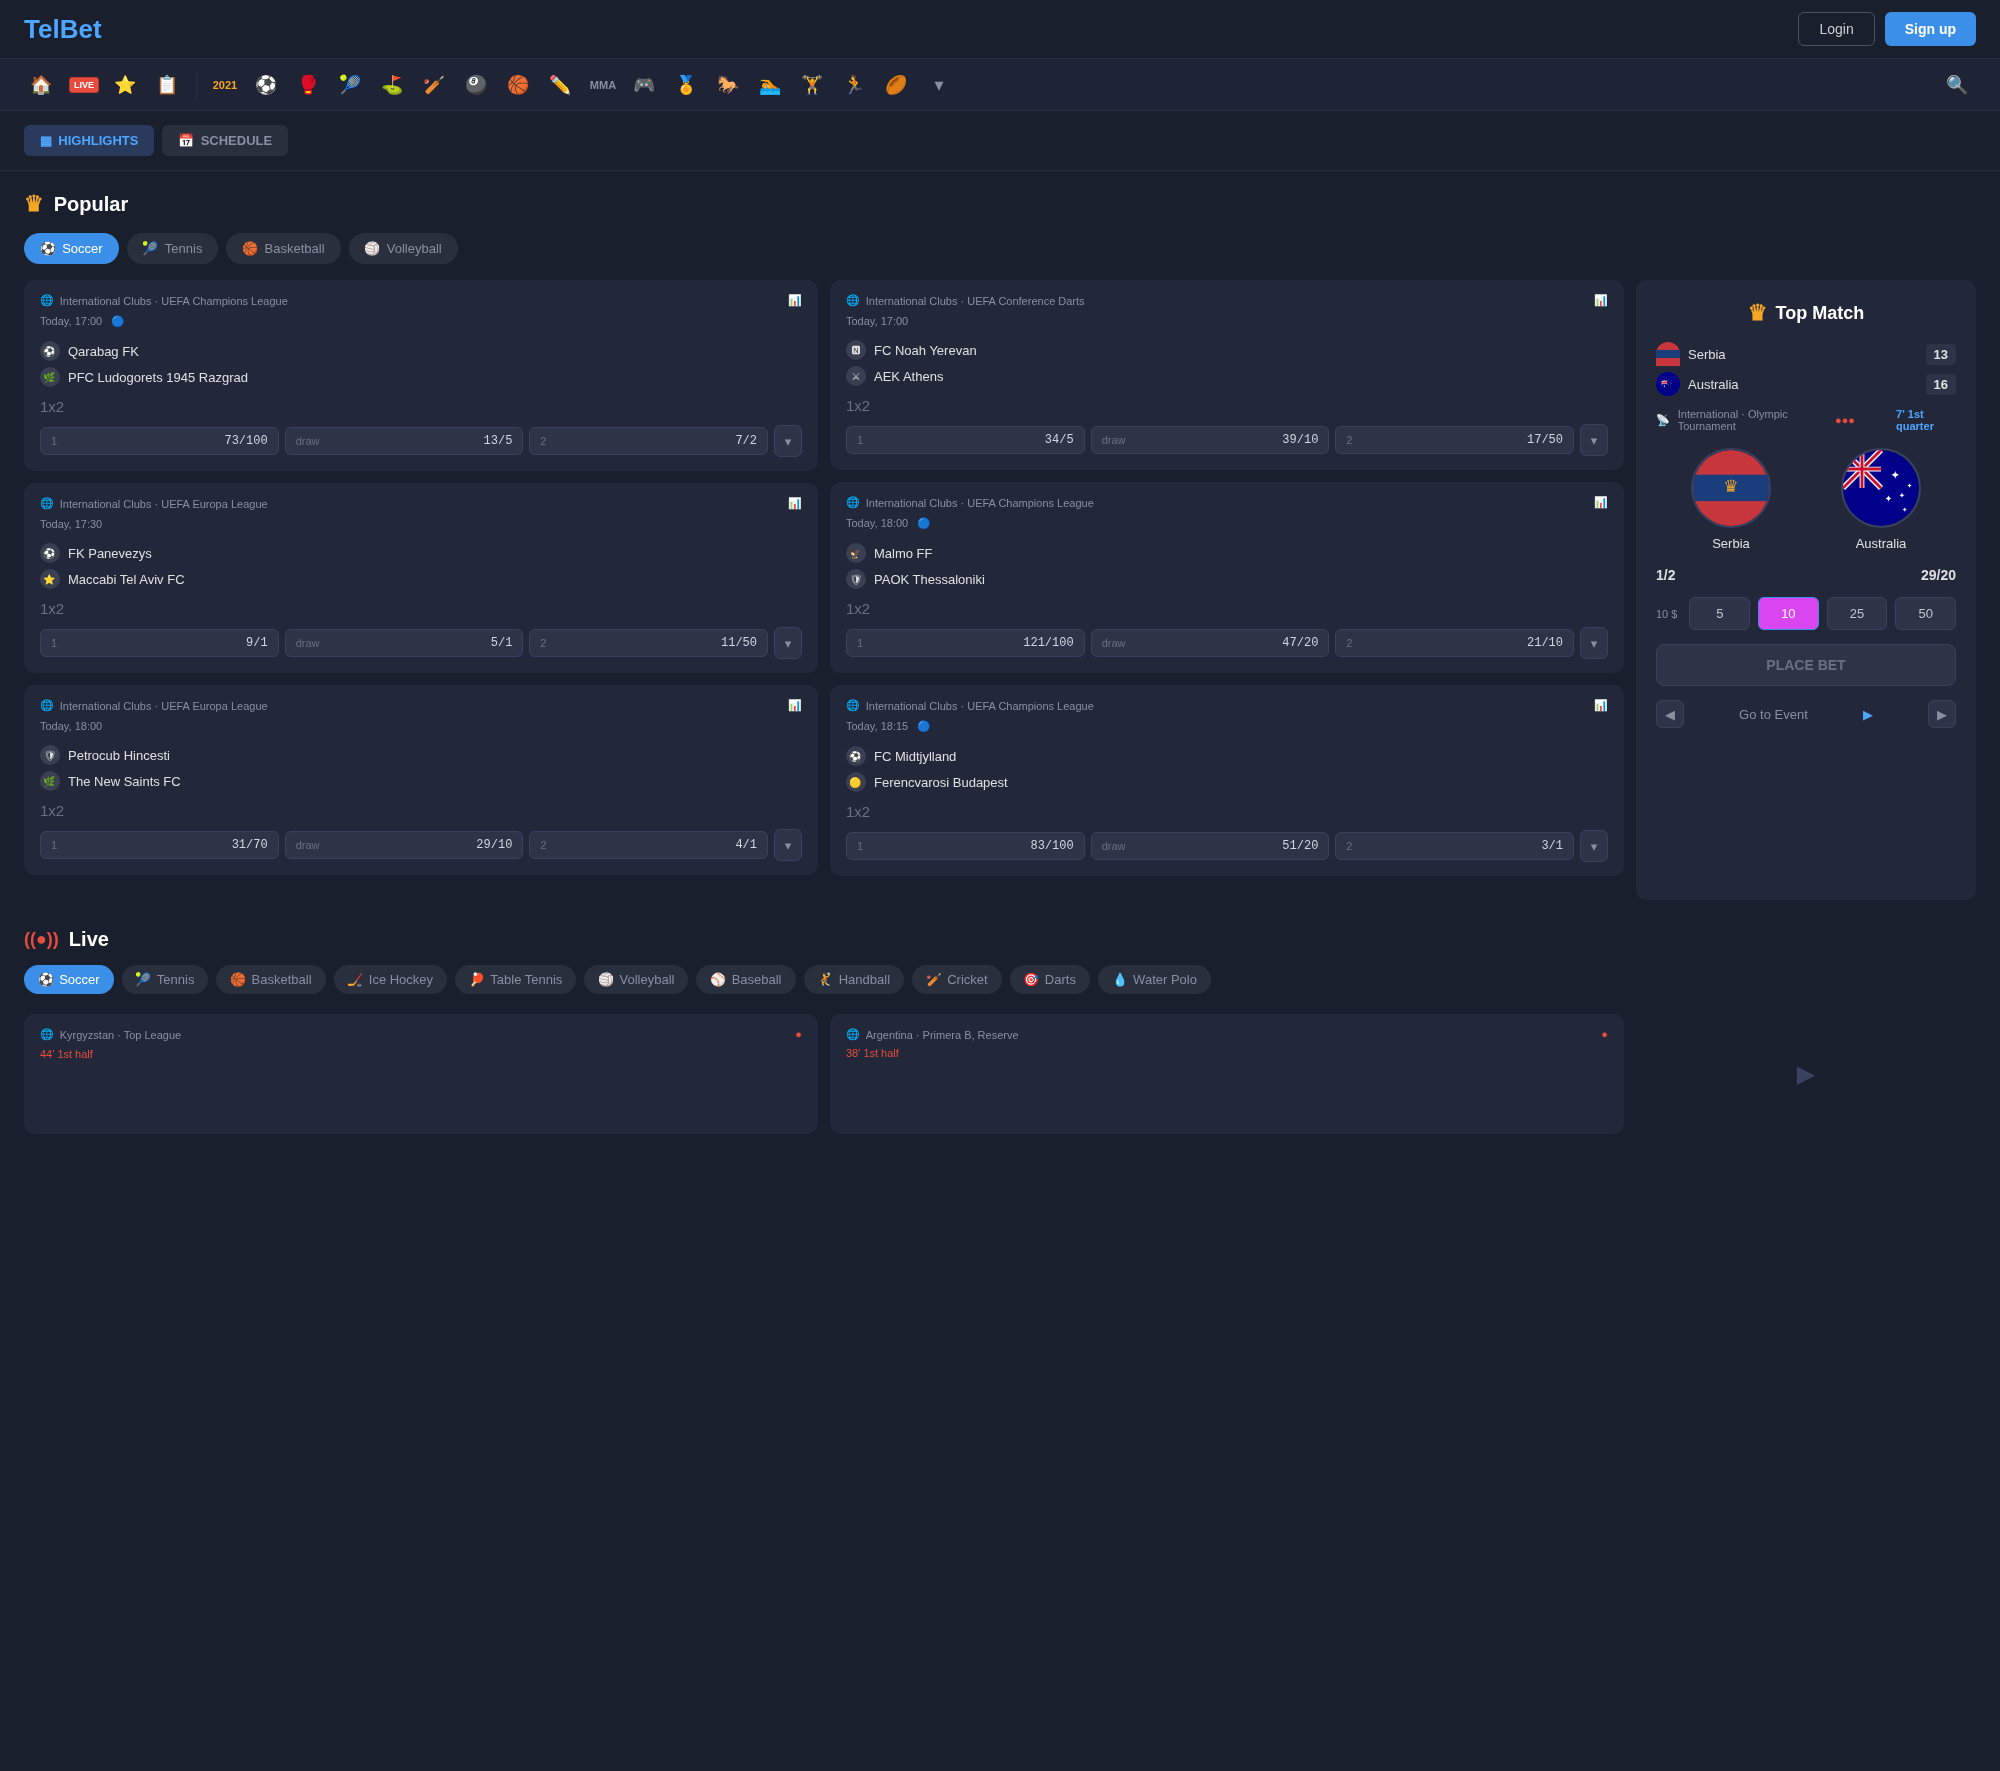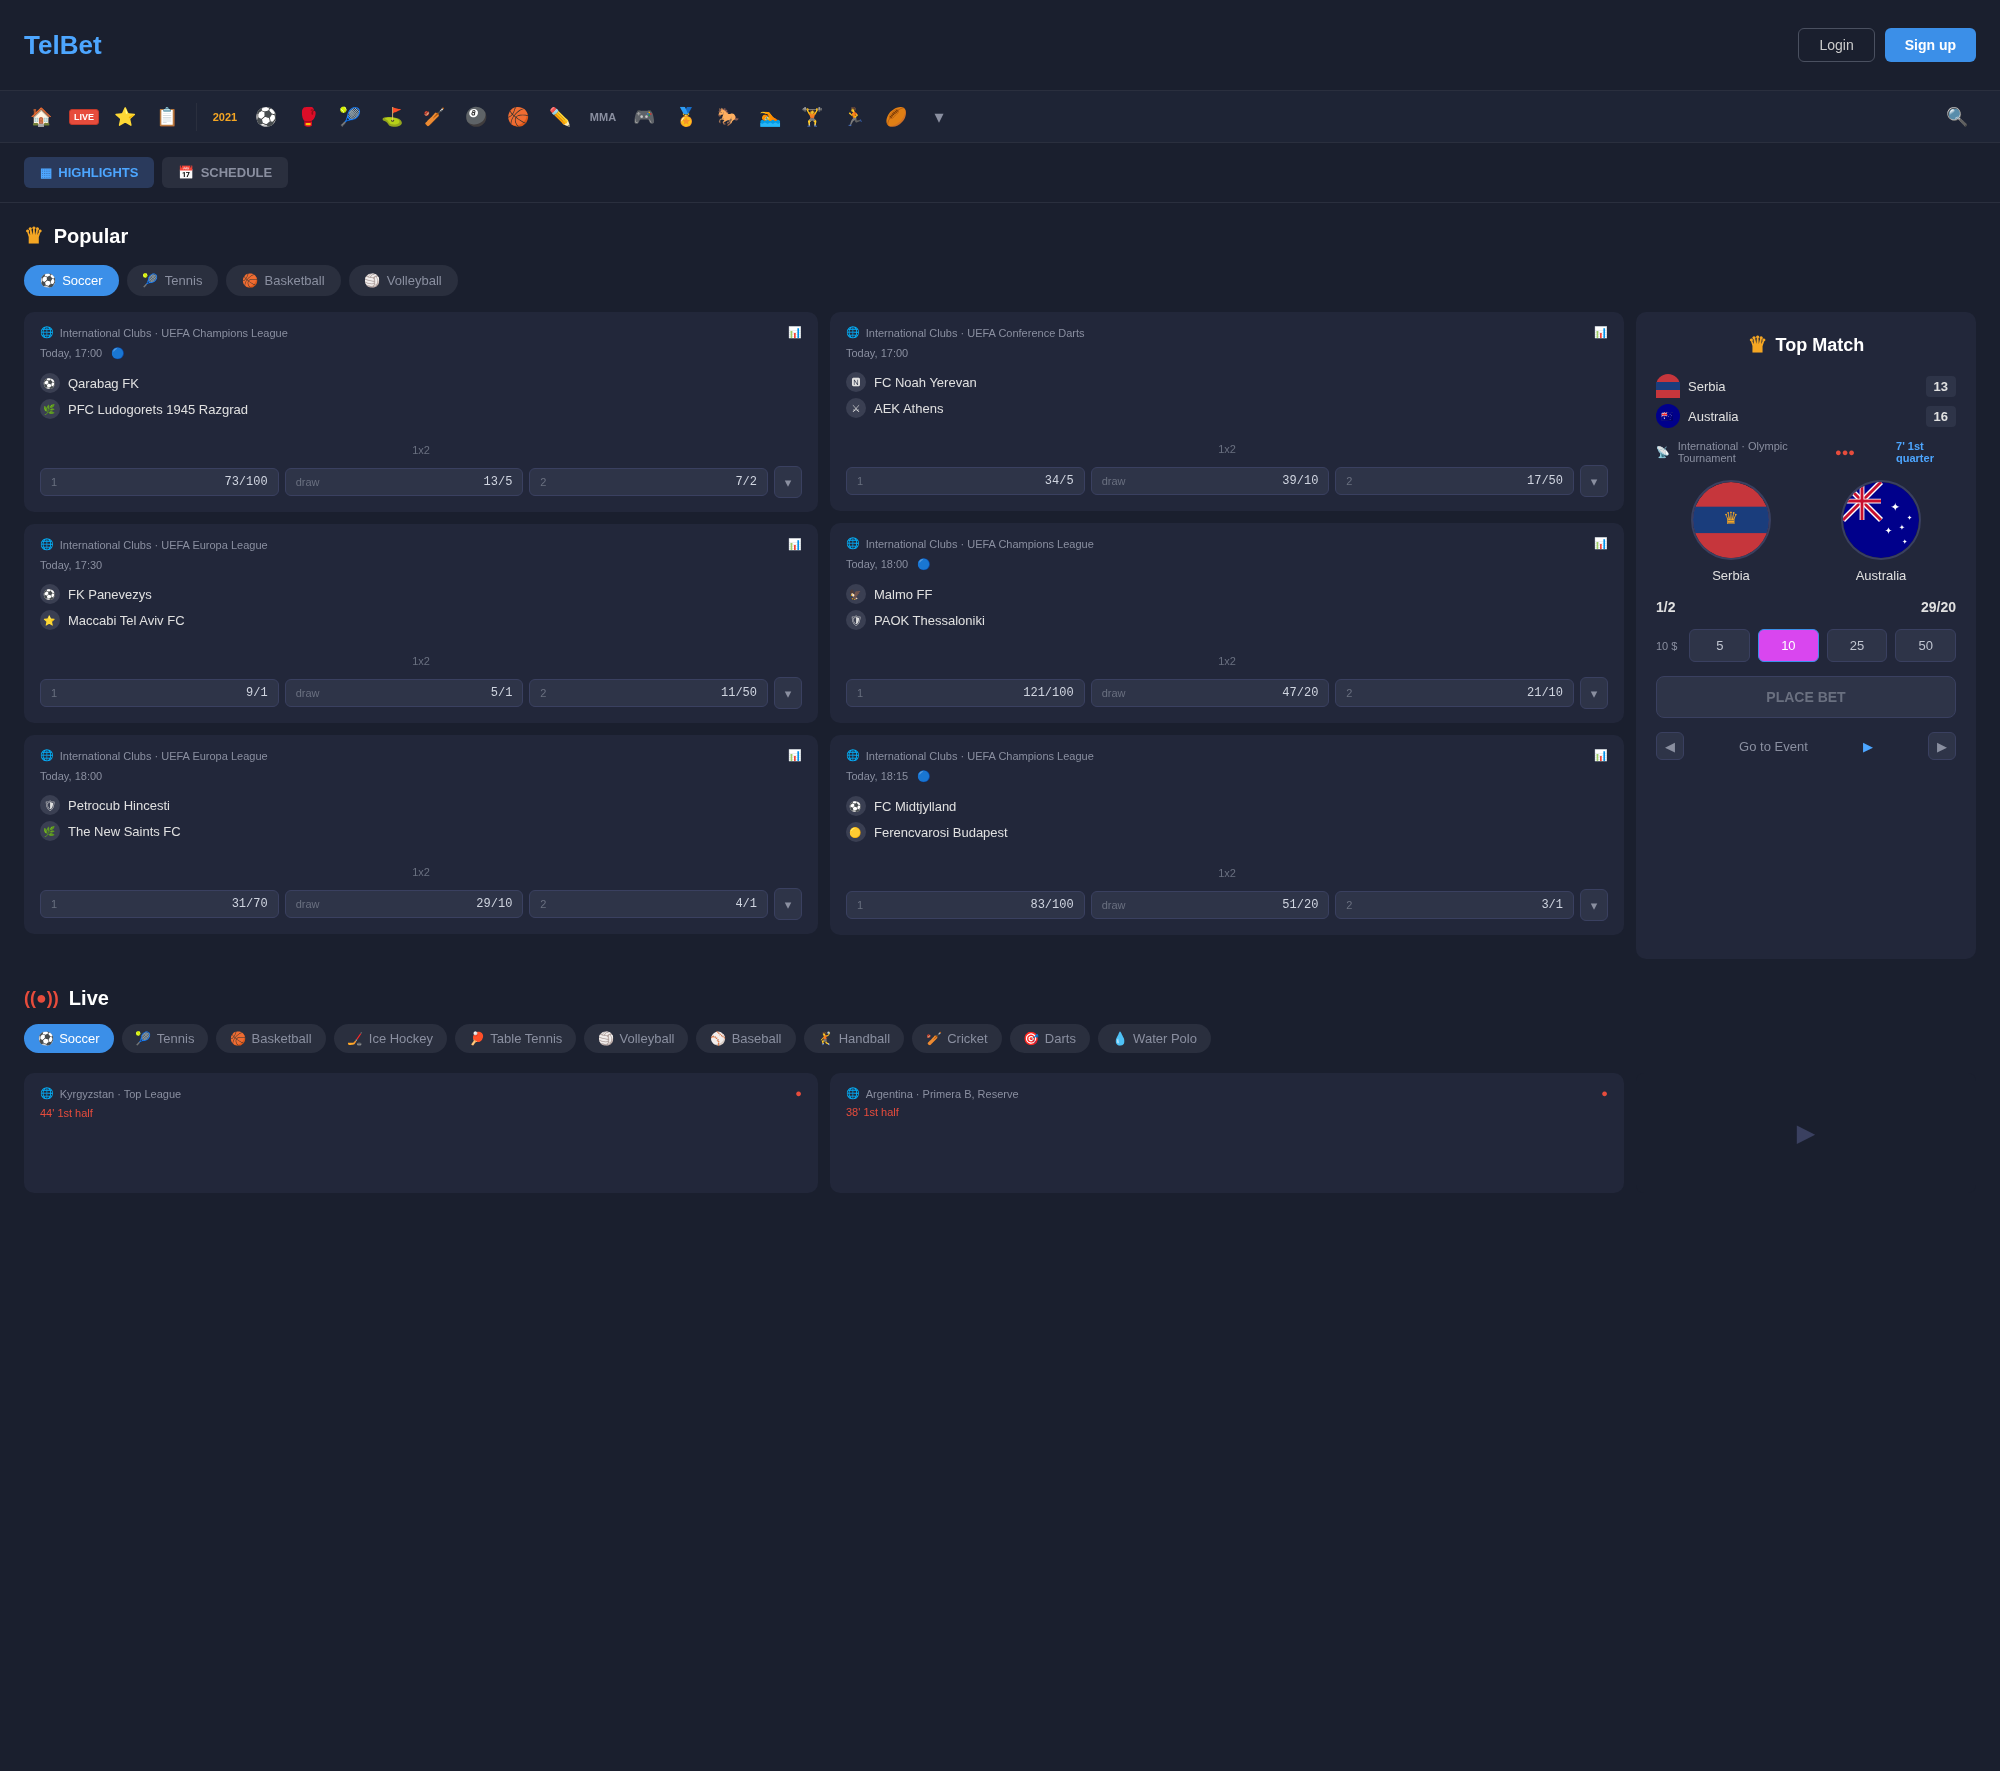--- a/index.html
+++ b/index.html
@@ -10,21 +10,21 @@
       font-size: 13px;
       min-width: 1100px;
     }
 
     
     .header {
       background: #1a1f2e;
       display: flex;
       align-items: center;
       justify-content: space-between;
-      padding: 28px 24px;
+      padding: 12px 24px;
       border-bottom: 1px solid #2a2f3e;
     }
     .logo {
       font-size: 26px;
       font-weight: 800;
       color: #ffffff;
     }
     .logo span { color: #4da6ff; }
     .header-buttons { display: flex; gap: 10px; }
     .btn-login {
@@ -200,21 +200,21 @@
       height: 32px;
       background: #2e3448;
       border: 1px solid #3a4060;
       border-radius: 6px;
       display: flex;
       align-items: center;
       justify-content: center;
       cursor: pointer;
       color: #8a8fa0;
     }
-    .match-type-label { color: #6a7080; font-size: 11px; margin-top: 22px; text-align: center; }
+    .match-type-label { color: #6a7080; font-size: 15px; margin-top: 8px; }
 
     
     .top-match-card {
       background: #22273a;
       border-radius: 10px;
       padding: 20px;
       grid-row: span 3;
     }
     .top-match-header {
       display: flex;

